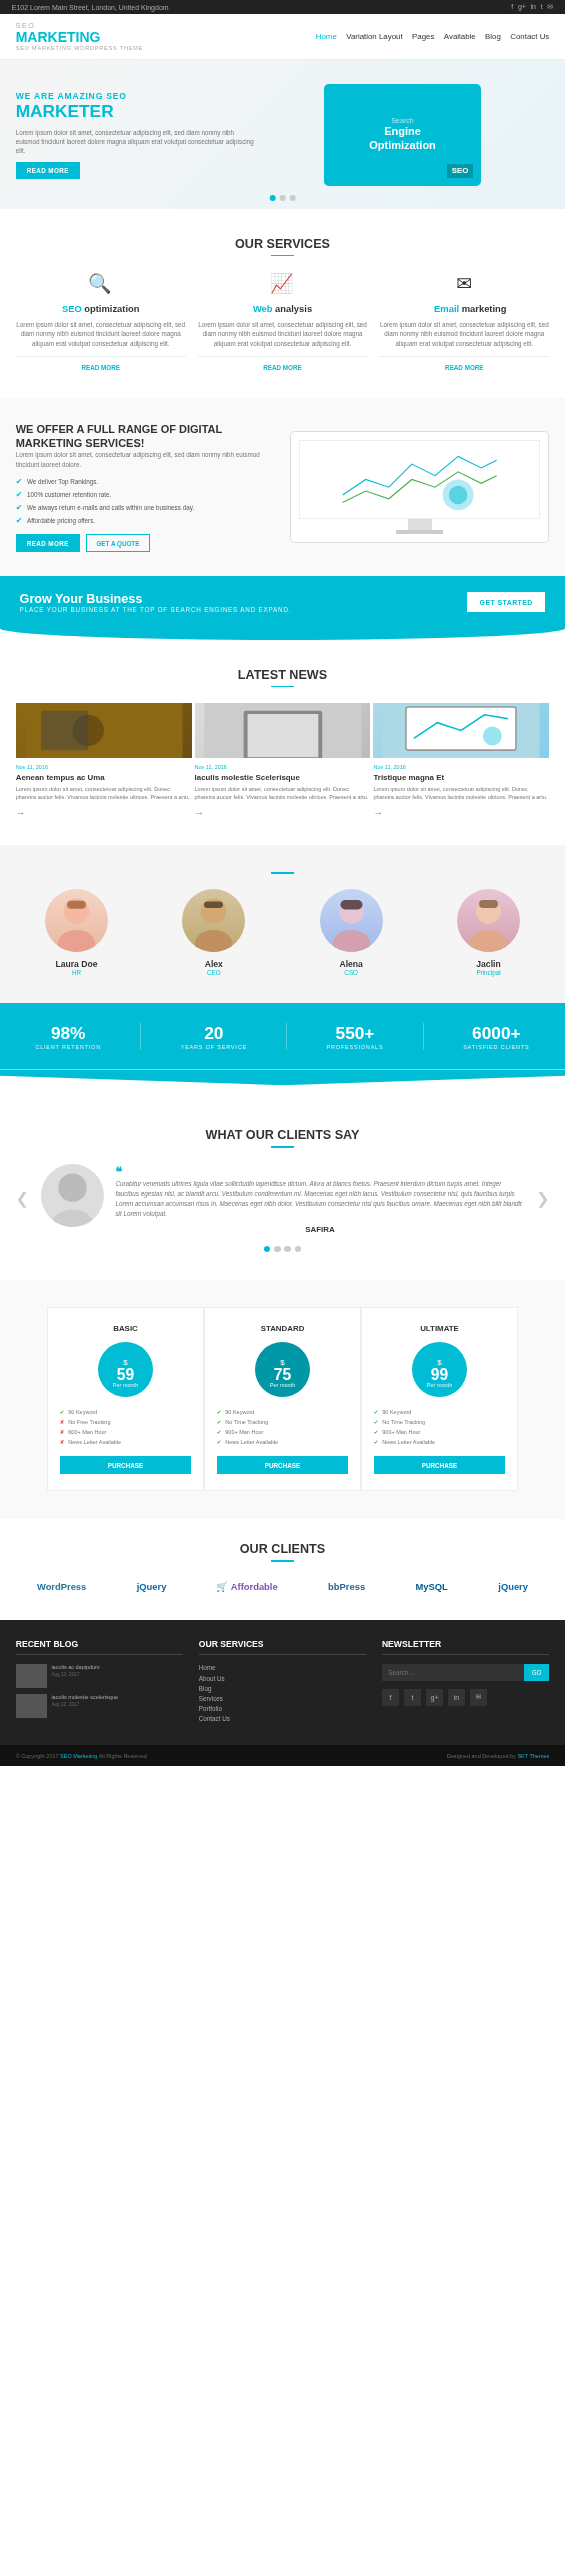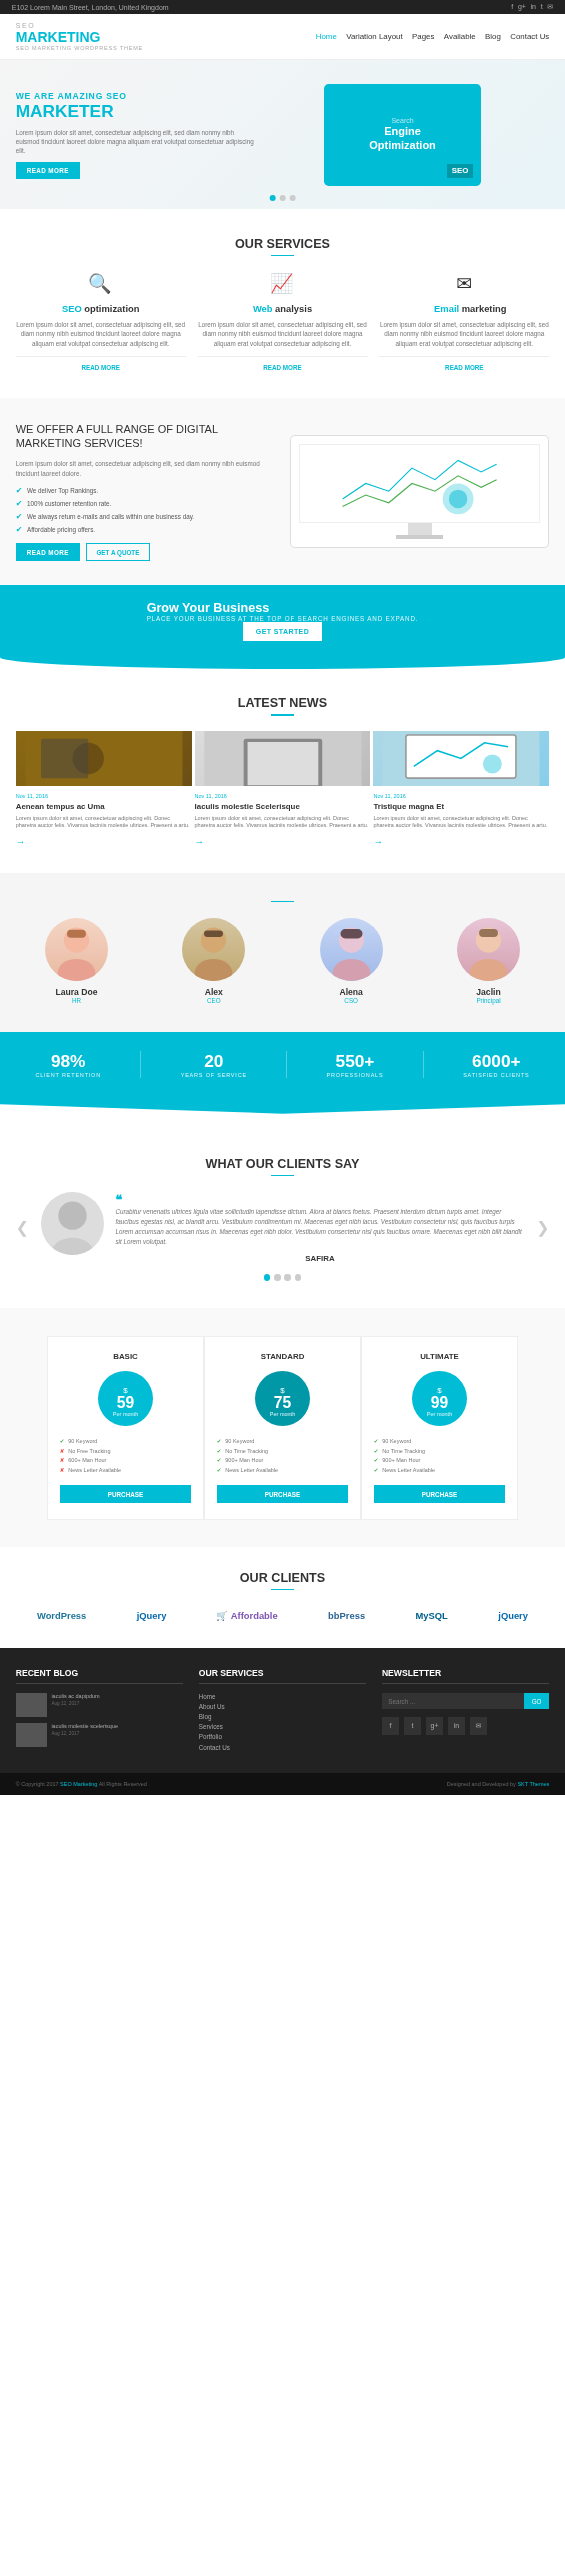--- a/index.html
+++ b/index.html
@@ -46,37 +46,37 @@
     .service-item { text-align: center; flex: 1; }
     .service-icon { font-size: 19px; color: #333; margin-bottom: 7.9px; }
     .service-title { font-size: 9.4px; font-weight: bold; color: #333; margin-bottom: 6.3px; }
     .service-title span { color: #00bcd4; }
     .service-desc { font-size: 6.3px; color: #777; line-height: 1.5; margin-bottom: 7.9px; }
     .read-more-link { color: #00bcd4; font-size: 6.3px; text-transform: uppercase; font-weight: bold; cursor: pointer; border-top: 0.8px solid #eee; padding-top: 6.3px; display: block; }
     
     
     .digital-section { padding: 23.6px 15.7px; background: #f9f9f9; display: flex; gap: 15.7px; align-items: center; }
     .digital-text { width: 50%; }
-    .digital-title { font-size: 11px; font-weight: normal; color: #333; line-height: 1.3; margin-bottom: 9px; }
+    .digital-title { font-size: 11px; font-weight: bold; color: #333; line-height: 1.3; margin-bottom: 0; }
     .digital-desc { font-size: 6.3px; color: #777; line-height: 1.5; margin-bottom: 7.9px; }
     .digital-features { list-style: none; margin-bottom: 9.4px; }
     .digital-features li { font-size: 6.3px; color: #555; margin-bottom: 3.9px; display: flex; align-items: center; gap: 4.7px; }
     .check-icon { color: #00bcd4; font-size: 7.9px; }
     .digital-buttons { display: flex; gap: 6.3px; }
     .btn-outline { background: transparent; color: #00bcd4; border: 0.8px solid #00bcd4; padding: 4.7px 9.4px; font-size: 6.3px; cursor: pointer; text-transform: uppercase; font-weight: bold; }
     .digital-image { width: 50%; }
     .monitor-mockup { background: #fff; border: 1.6px solid #ddd; border-radius: 4.7px; padding: 7.9px; }
     .monitor-screen { background: #fff; height: 79px; border: 0.8px solid #eee; position: relative; overflow: hidden; }
     .chart-line { stroke: #00bcd4; stroke-width: 1.5; fill: none; }
     .chart-line2 { stroke: #4caf50; stroke-width: 1.5; fill: none; }
     .monitor-stand { width: 23.6px; height: 11.8px; background: #ddd; margin: 0 auto; }
     .monitor-base { width: 47px; height: 3.9px; background: #ccc; margin: 0 auto; }
     
     
-    .grow-banner { background: #00bcd4; padding: 15.7px 19.6px; display: flex; justify-content: space-between; align-items: center; flex-direction: column; }
+    .grow-banner { background: #00bcd4; padding: 15.7px 19.6px; display: flex; justify-content: space-between; align-items: center; }
     .grow-title { color: #fff; font-size: 12.6px; font-weight: bold; }
     .grow-subtitle { color: #e0f7fa; font-size: 6.3px; text-transform: uppercase; letter-spacing: 0.8px; }
     .btn-white { background: #fff; color: #00bcd4; border: none; padding: 6.3px 12.6px; font-size: 7px; cursor: pointer; text-transform: uppercase; font-weight: bold; letter-spacing: 0.4px; }
     .banner-wave { background: #fff; height: 11.8px; position: relative; }
     .banner-wave::before { content: ''; position: absolute; top: 0; left: 0; right: 0; height: 11.8px; background: #00bcd4; border-radius: 0 0 50% 50% / 0 0 11.8px 11.8px; }
     
     
     .news-section { padding: 27.5px 15.7px; background: #fff; }
     .news-grid { display: flex; gap: 3px; }
     .news-item { flex: 1; }

